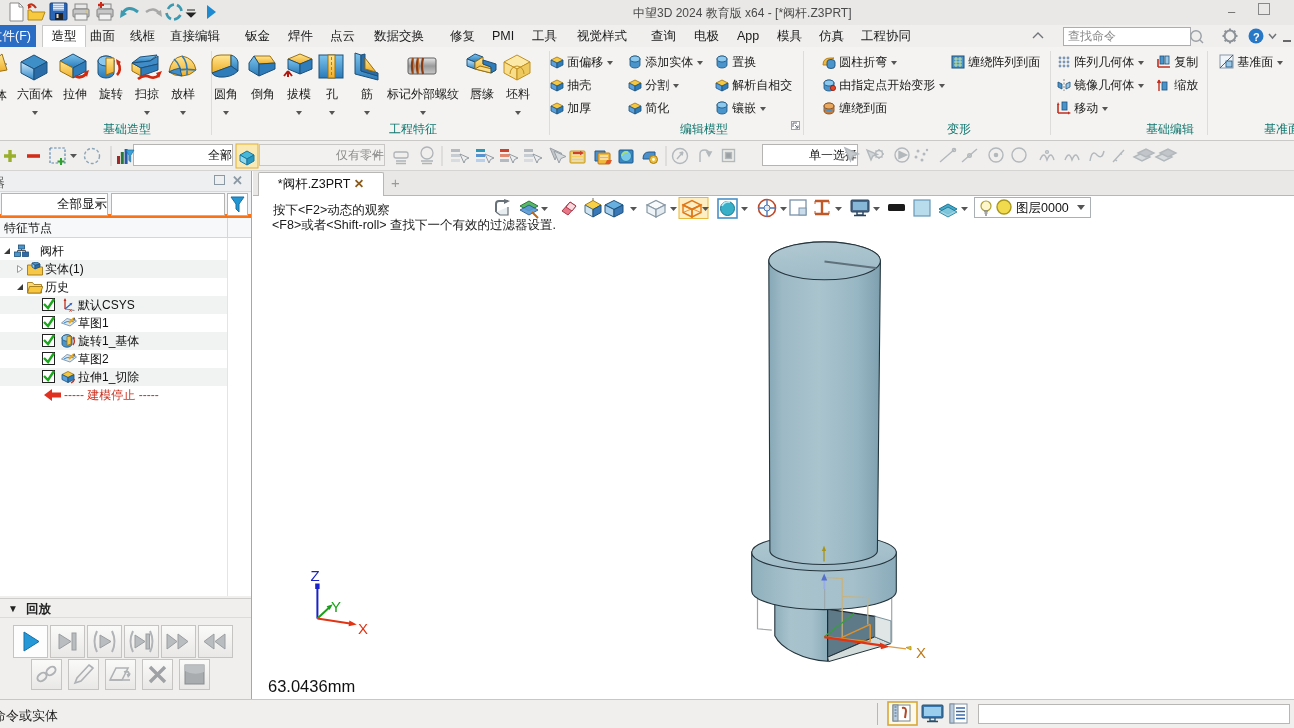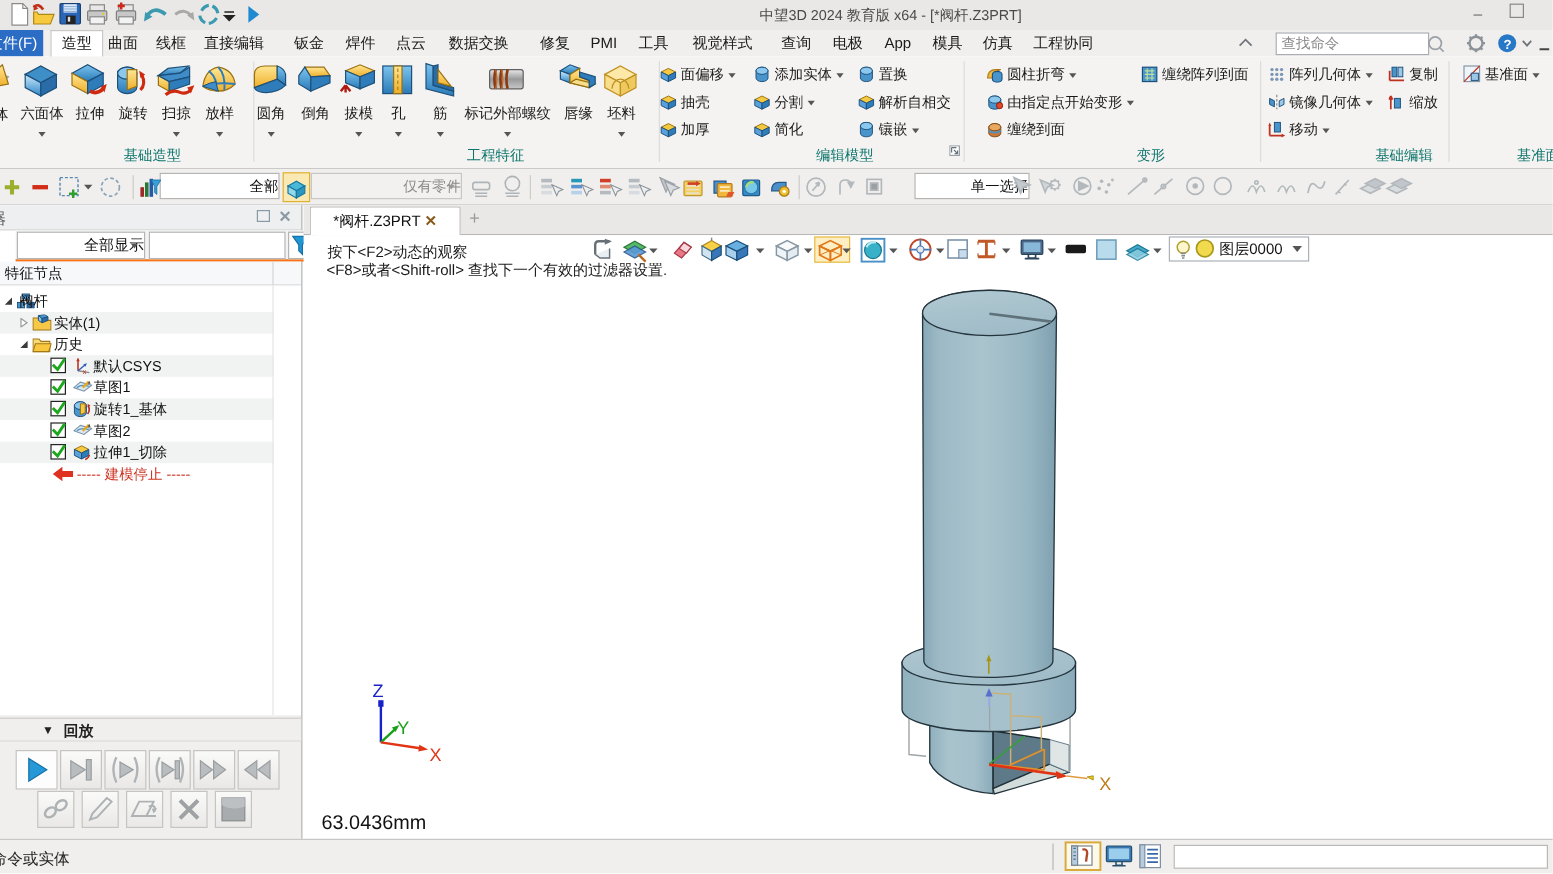--- a/index.html
+++ b/index.html
@@ -24,28 +24,28 @@
 .caret { display:inline-block; width:0; height:0; border-left:3.5px solid transparent; border-right:3.5px solid transparent; border-top:4px solid #555; vertical-align:middle; }
 .smallitem { position:absolute; height:16px; font-size:12px; color:#1a1a1a; white-space:nowrap; line-height:16px; }
 .smallitem svg { vertical-align:-3px; display:inline-block; }
 
 #toolbar { position:absolute; left:0; top:141px; width:1294px; height:30px; background:#f0efed; border-bottom:1px solid #d6d4d2; }
 .combo { position:absolute; top:3px; height:22px; background:#fff; border:1px solid #b6b4b2; font-size:12px; line-height:20px; padding-left:5px; color:#111;text-align:right; }
 .combo .cc { position:absolute; right:5px; top:9px; width:0; height:0; border-left:3.5px solid transparent; border-right:3.5px solid transparent; border-top:4px solid #555; }
 
 #leftpanel { position:absolute; left:0; top:171px; width:252px; height:528px; background:#fff; border-right:1px solid #a9a7a5; }
 #lp-head { position:absolute; left:0; top:0; width:251px; height:21px; background:#edeff0; border-bottom:1px solid #d8d8d8; }
-#lp-filter { position:absolute; left:0; top:21px; width:251px; height:26px; background:#f2f3f4; border-bottom:2px solid #f97316;margin-left:13px; }
+#lp-filter { position:absolute; left:0; top:21px; width:251px; height:26px; background:#f2f3f4; border-bottom:4px solid #f97316; }
 #lp-colhead { position:absolute; left:0; top:47px; width:251px; height:20px; background:#f6f8f9; border-bottom:1px solid #d4d6d8; font-size:12px; color:#111; line-height:20px; padding-left:4px; }
 .trow { position:absolute; left:0; width:228px; height:18px; font-size:12px; color:#111; line-height:18px; white-space:nowrap; }
 .trow.alt { background:#f1f2f2; }
 .chk { position:absolute; top:2px; width:13px; height:13px; background:#fff; border:1.5px solid #222; }
 .chk svg { position:absolute; left:-2px; top:-3px; }
 #lp-bottom { position:absolute; left:0; top:425px; width:251px; height:103px; background:#f0efed; }
-#replay-head { position:absolute; left:0; top:2px; width:251px; height:20px; background:#f0efed; border-top:1px solid #cfcdcb; border-bottom:1px solid #dddbd9; font-size:12.5px; font-weight:bold; color:#222; line-height:20px;padding-left:27px; }
+#replay-head { position:absolute; left:0; top:2px; width:251px; height:20px; background:#f0efed; border-top:1px solid #cfcdcb; border-bottom:1px solid #dddbd9; font-size:12.5px; font-weight:bold; color:#222; line-height:20px; }
 .pbtn { position:absolute; width:35px; height:33px; background:linear-gradient(#fafaf9,#e9e8e6); border:1px solid #c6c4c2; }
 
 #tabbar { position:absolute; left:253px; top:171px; width:1041px; height:25px; background:#e9e8e6; border-bottom:1px solid #b9b7b5; }
 #doctab { position:absolute; left:5px; top:1px; width:126px; height:24px; background:#fff; border:1px solid #b9b7b5; border-bottom:none; border-radius:2px 2px 0 0; font-size:12.5px; color:#111; line-height:22px; text-align:center; }
 #viewport { position:absolute; left:253px; top:196px; width:1041px; height:503px; background:#fff; }
 .prompt { position:absolute; font-size:12.5px; color:#1a1a1a; white-space:nowrap; }
 
 #statusbar { position:absolute; left:0; top:699px; width:1294px; height:29px; background:#f0efed; border-top:1px solid #c9c7c5; }
 #statusbar .txt { position:absolute; left:-7px; top:7px; font-size:13px; color:#222; }
 #stat-input { position:absolute; left:978px; top:4px; width:312px; height:20px; background:#fff; border:1px solid #b9b7b5; }
@@ -421,21 +421,21 @@
     <div class="trow" style="top:4px">
       <svg class="abs" style="left:3px;top:5px" width="8" height="8" viewBox="0 0 8 8">
             <polygon points="7,1 7,7 1,7" fill="#3a3a3a"></polygon>
           </svg>
       <svg class="abs" style="left:14px;top:2px" width="15" height="14" viewBox="0 0 15 14">
             <rect x="4.5" y="1" width="6" height="4" fill="#4a94cc" stroke="#1c507a" stroke-width="0.8"></rect>
             <rect x="0.5" y="8" width="6" height="4.5" fill="#4a94cc" stroke="#1c507a" stroke-width="0.8"></rect>
             <rect x="8.5" y="8" width="6" height="4.5" fill="#2f6ca8" stroke="#1c507a" stroke-width="0.8"></rect>
             <path d="M7.5,5 L7.5,6.5 M3.5,8 L3.5,6.5 L11.5,6.5 L11.5,8" stroke="#555" stroke-width="1" fill="none"></path>
           </svg>
-      <span class="abs" style="left:16px">阀杆</span>
+      <span class="abs" style="left:40px">阀杆</span>
     </div>
     <div class="trow alt" style="top:22px">
       <svg class="abs" style="left:16px;top:5px" width="8" height="8" viewBox="0 0 8 8">
             <polygon points="1.5,0.5 6.5,4 1.5,7.5" fill="#fff" stroke="#9a9a9a"></polygon>
           </svg>
       <svg class="abs" style="left:27px;top:2px" width="16" height="14" viewBox="0 0 16 14">
             <path d="M0.5,3 L5,3 L6.5,5 L15.5,5 L15.5,13 L0.5,13 Z" fill="#f7c848" stroke="#a07818" stroke-width="0.9"></path>
             <polygon points="5,1 10,0 13,2 8,3.5" fill="#4a94cc" stroke="#1c507a" stroke-width="0.8"></polygon>
             <polygon points="5,1 8,3.5 8,7 5,5" fill="#8cc8ee" stroke="#1c507a" stroke-width="0.8"></polygon>
             <polygon points="8,3.5 13,2 13,5 8,7" fill="#2f6ca8" stroke="#1c507a" stroke-width="0.8"></polygon>

